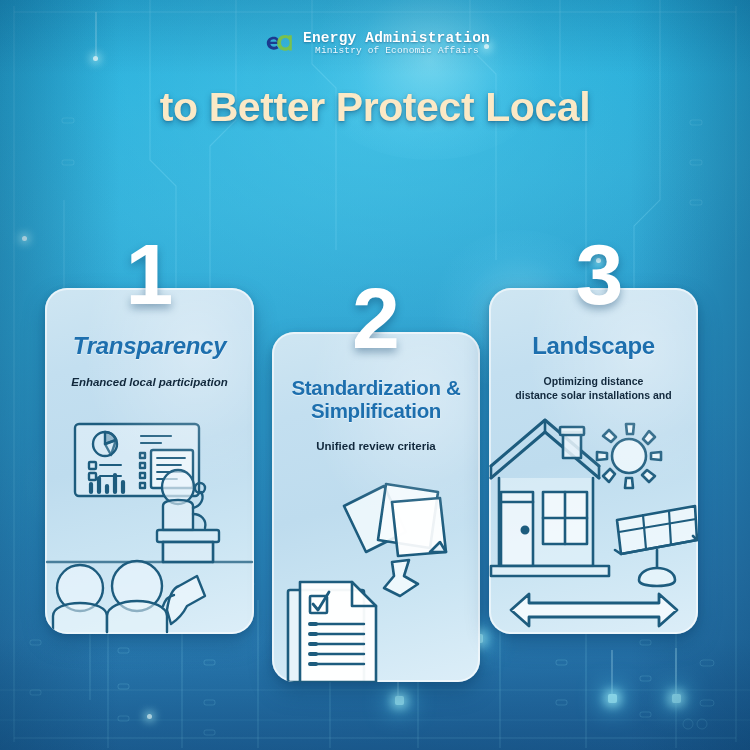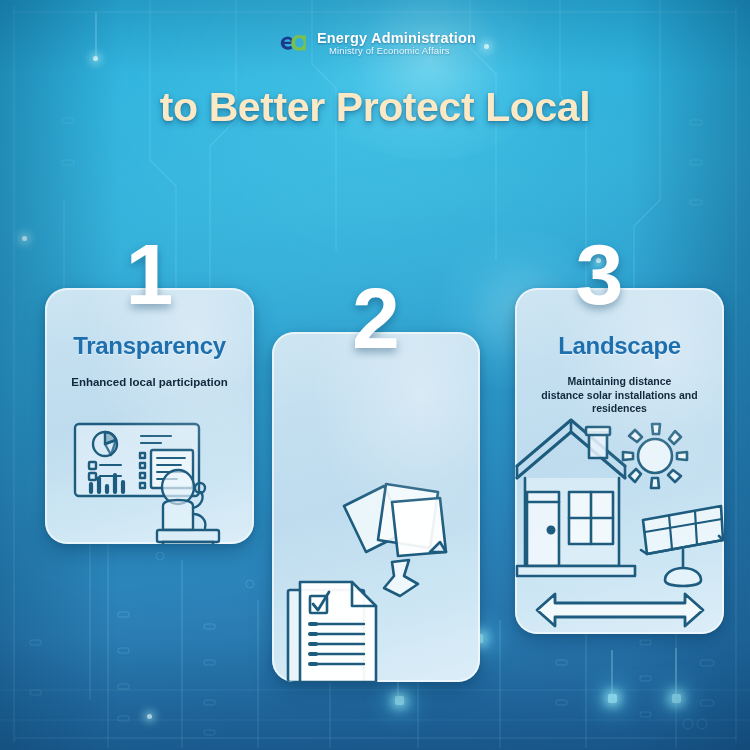--- a/index.html
+++ b/index.html
@@ -68,21 +68,21 @@
   .logo-row {
     position: absolute;
     top: 28px;
     left: 0; right: 0;
     display: flex;
     align-items: center;
     justify-content: center;
     gap: 9px;
   }
   .logo-mark { width: 34px; height: 30px; display: block; }
-  .logo-text { line-height: 1.12; }
+  .logo-text { line-height: 1.12; font-family: Liberation Mono, monospace; }
   .logo-title {
     color: #ffffff;
     font-size: 14.5px;
     font-weight: 600;
     letter-spacing: 0.2px;
     text-shadow: 0 1px 2px rgba(8,60,100,0.45);
   }
   .logo-sub {
     color: #eaf8ff;
     font-size: 9.5px;
@@ -120,23 +120,23 @@
     overflow: hidden;
   }
   .card::after {
     content: "";
     position: absolute;
     inset: 0;
     border-radius: 22px;
     background: radial-gradient(ellipse 160px 200px at 72% 18%, rgba(255,255,255,0.35) 0%, rgba(255,255,255,0) 70%);
     pointer-events: none;
   }
-  #card1 { left: 45px;  top: 288px; width: 209px; height: 256px; }
+  #card1 { left: 45px;  top: 288px; width: 209px; height: 346px; font-style: italic; }
   #card2 { left: 272px; top: 332px; width: 208px; height: 350px; }
-  #card3 { left: 515px; top: 288px; width: 209px; height: 346px; }
+  #card3 { left: 489px; top: 288px; width: 209px; height: 346px; }
 
   .card-num {
     position: absolute;
     top: -57px;
     left: 0; right: 0;
     text-align: center;
     color: #ffffff;
     font-size: 86px;
     font-weight: 700;
     line-height: 1;
@@ -330,20 +330,25 @@
         <path d="M122,200 C124,186 128,178 134,176 L152,166 L160,186 L142,196 C138,204 132,210 126,214 Z" fill="#eef7fc" fill-opacity="0.75"></path>
         <path d="M118,196 C120,190 124,186 129,185"></path>
       </svg>
     </div>
   </div>
   <div class="card-wrap" id="wrap1">
     <div class="card-num">1</div>
   </div>
 
   <div class="card" id="card2">
+    <div class="card-head">
+      <div class="card-title two-line">Standardization &amp;</div>
+      <div class="card-title two-line">Simplification</div>
+      <div class="card-sub">Unified review criteria</div>
+    </div>
     <div class="card-art" id="art2">
       <svg class="art-svg" viewBox="0 0 208 210" fill="none" stroke="#1d5c7e" stroke-width="2.6" stroke-linecap="round" stroke-linejoin="round">
 
         <path d="M72,34 L112,14 L134,60 L94,80 Z" fill="#f2fafd" fill-opacity="0.85"></path>
         <path d="M114,12 L166,20 L158,76 L106,68 Z" fill="#f7fcfe" fill-opacity="0.9"></path>
         <path d="M120,30 L168,26 L174,80 L126,84 Z" fill="#ffffff" fill-opacity="0.92"></path>
         <path d="M168,70 L158,80 L174,80 Z" fill="#e2f0f8" fill-opacity="0.9"></path>
 
         <path d="M120,90 L137,88 L132,104 L146,112 L128,124 L112,116 L122,104 Z" fill="#f2fafd" fill-opacity="0.9"></path>
 
@@ -360,23 +365,22 @@
       </svg>
     </div>
   </div>
   <div class="card-wrap" id="wrap2">
     <div class="card-num">2</div>
   </div>
 
   <div class="card" id="card3">
     <div class="card-head">
       <div class="card-title">Landscape</div>
-      <div class="card-sub small">Maintaining distance</div>
+      <div class="card-sub small">Optimizing distance</div>
       <div class="card-sub small" style="margin-top:0">distance solar installations and</div>
-      <div class="card-sub small" style="margin-top:0">residences</div>
     </div>
     <div class="card-art" id="art3">
       <svg class="art-svg" viewBox="0 0 209 220" fill="none" stroke="#1d5c7e" stroke-width="2.6" stroke-linecap="round" stroke-linejoin="round">
 
         <circle cx="140" cy="42" r="17" fill="#eef8fd" fill-opacity="0.85"></circle>
         <g fill="#f2fafd" fill-opacity="0.8">
           <path d="M137,10 L145,10 L144,20 L138,20 Z"></path>
           <path d="M160,17 L166,23 L159,30 L154,25 Z"></path>
           <path d="M172,38 L172,46 L162,45 L162,39 Z"></path>
           <path d="M166,62 L160,68 L153,61 L158,56 Z"></path>

